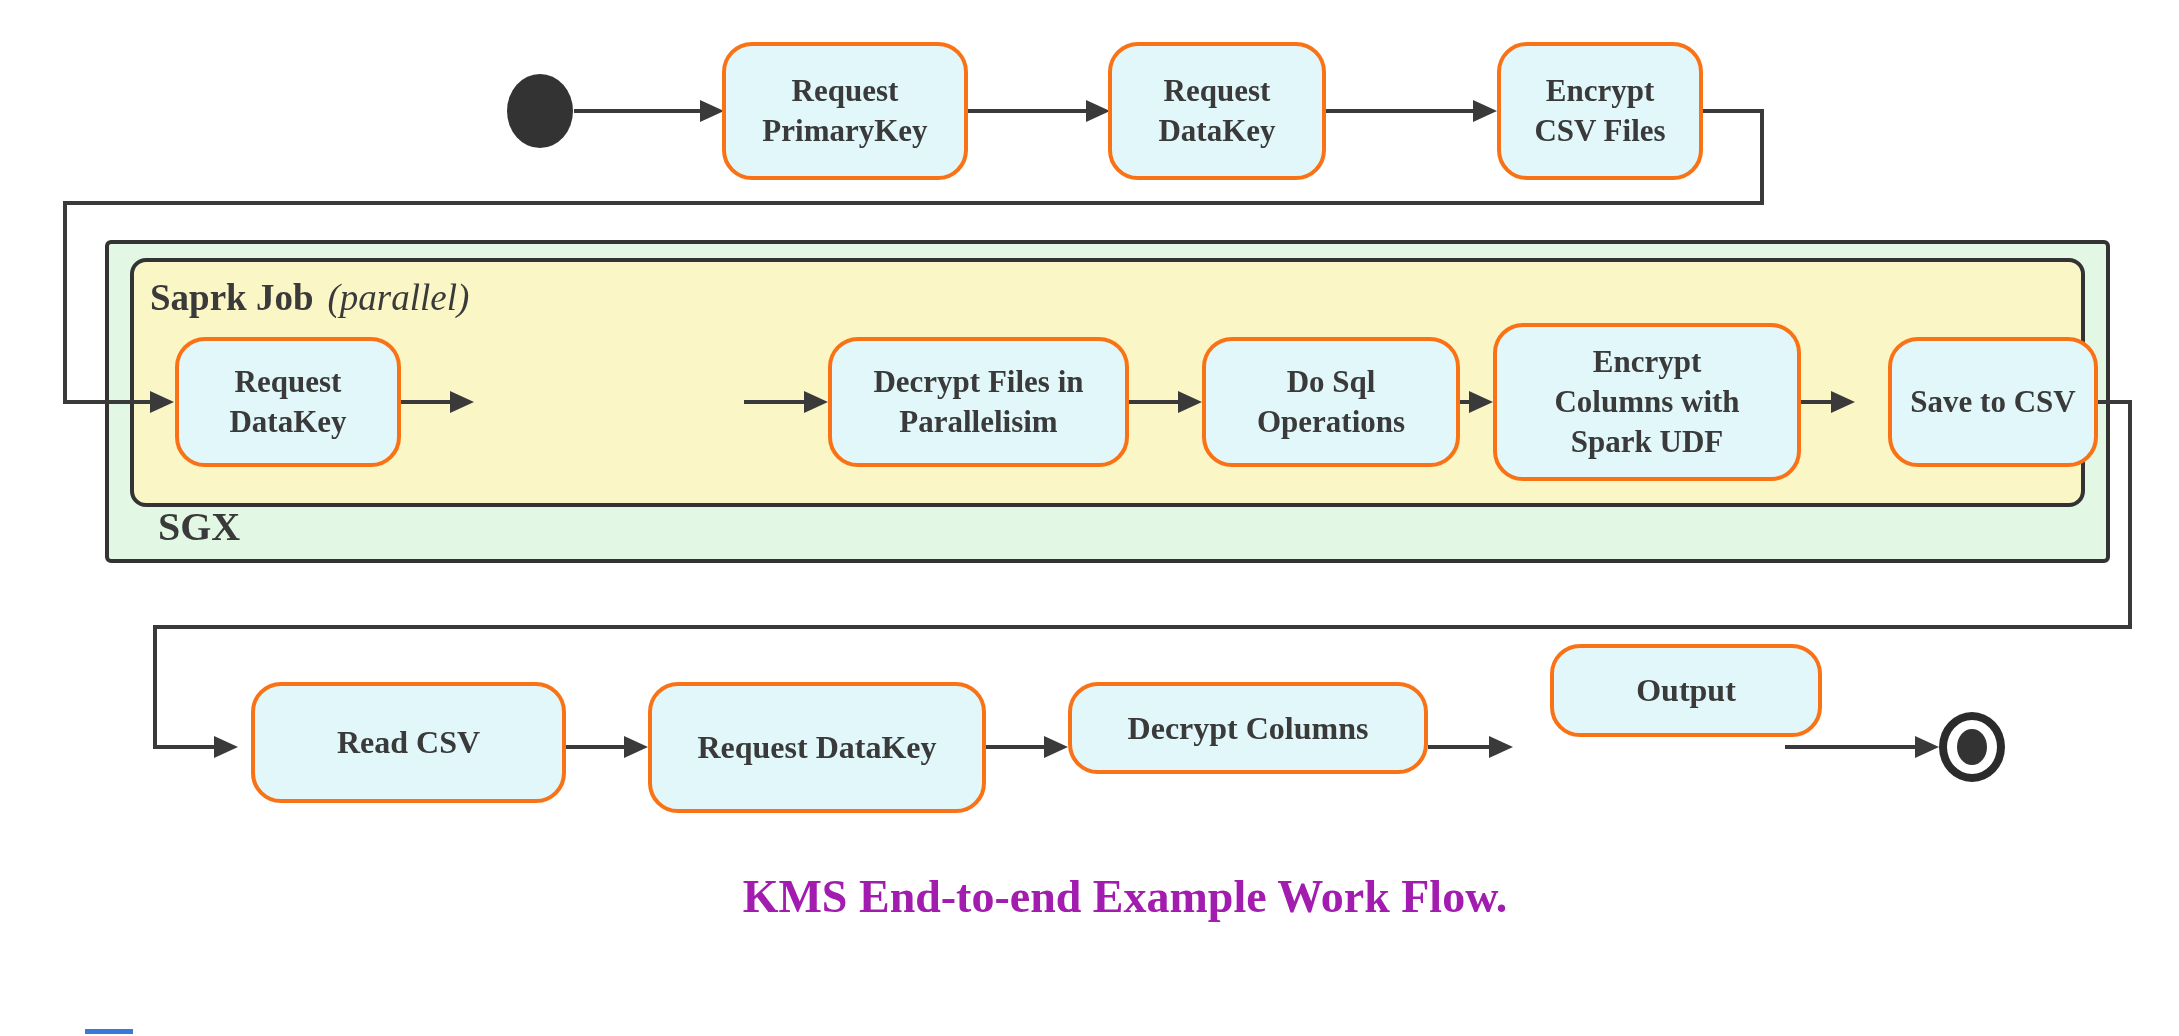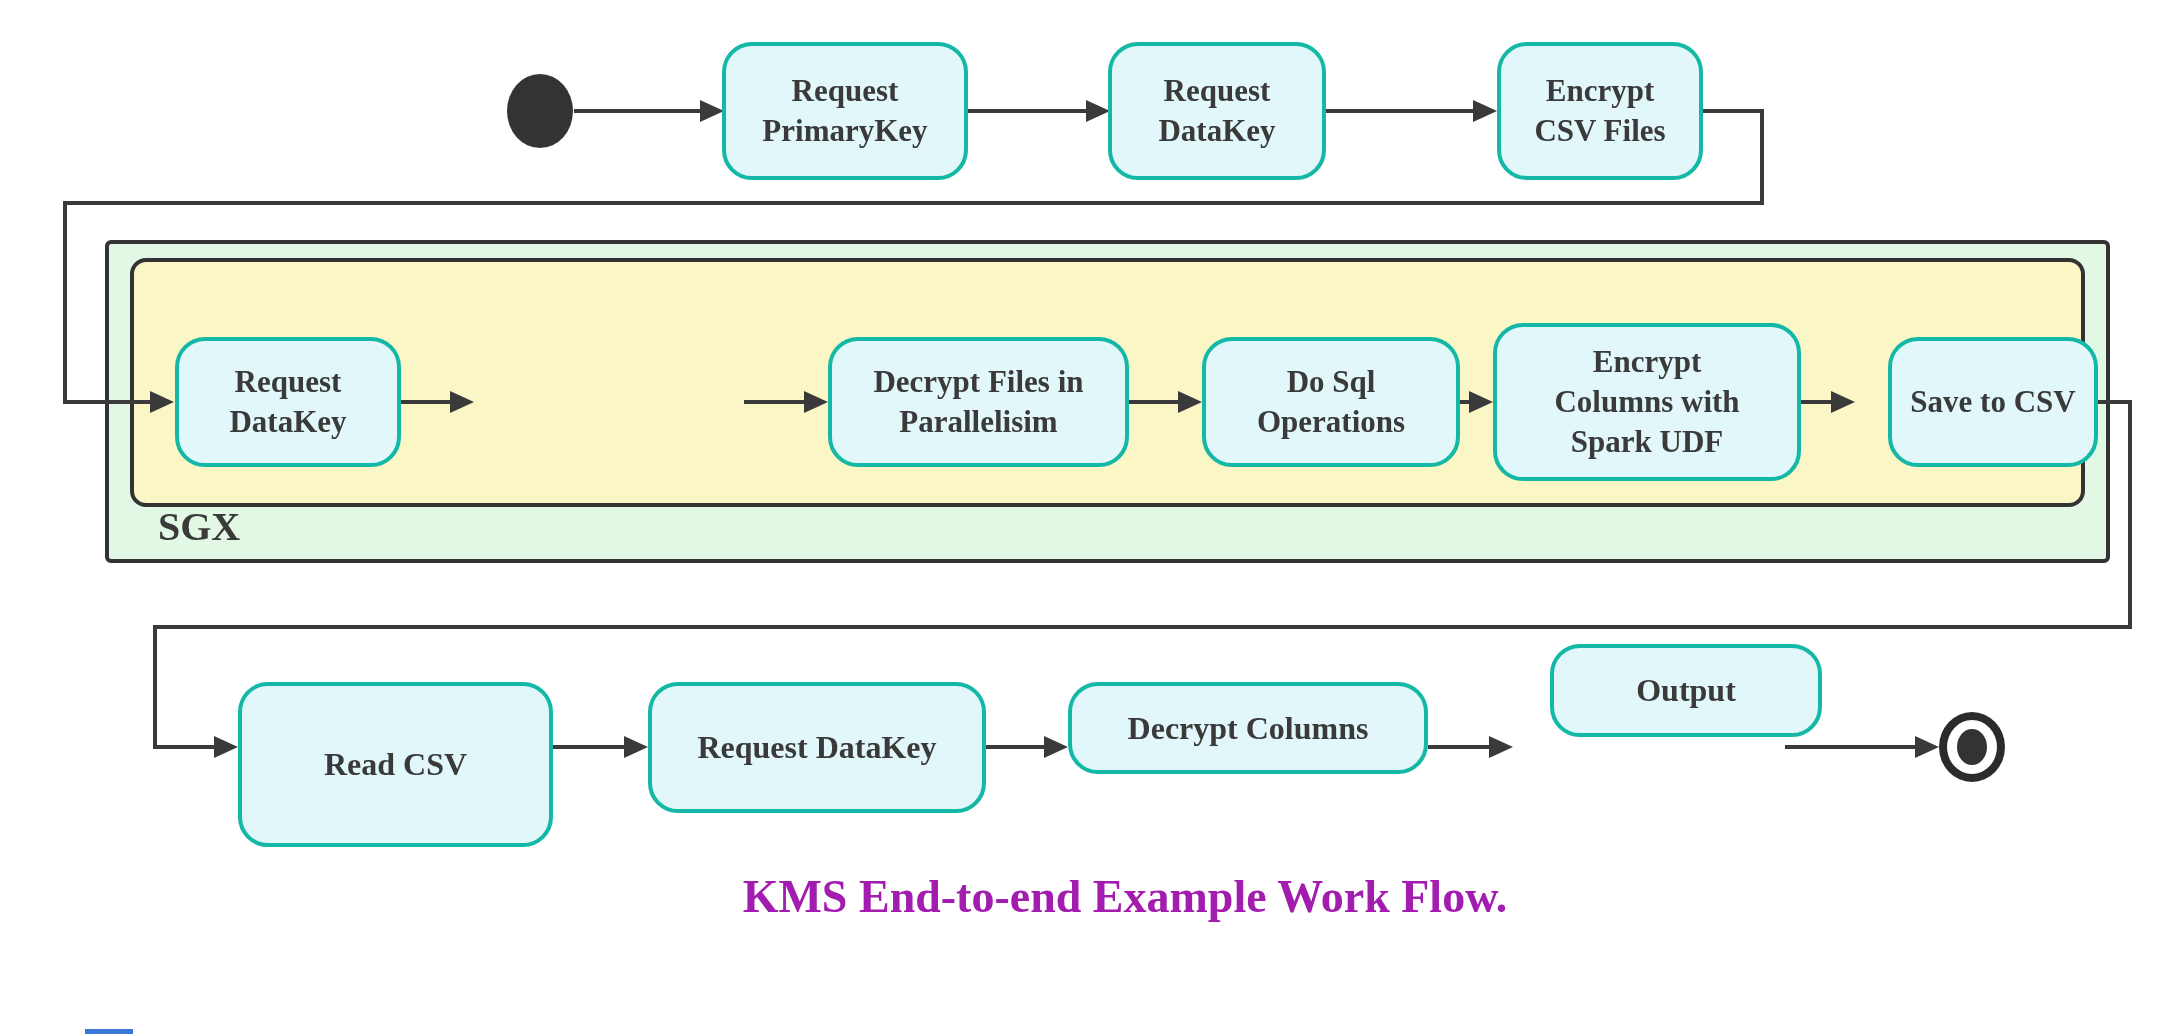--- a/index.html
+++ b/index.html
@@ -11,21 +11,21 @@
   .container{position:absolute;box-sizing:border-box;z-index:1;}
   .sgx{left:105px;top:240px;width:2005px;height:323px;background:#e3f8e4;border:4px solid #333;border-radius:6px;}
   .spark{left:130px;top:258px;width:1955px;height:249px;background:#fbf6c6;border:4px solid #333;border-radius:16px;}
   .spark-label{position:absolute;left:150px;top:276px;z-index:2;font-size:37px;white-space:nowrap;}
   .spark-label .b{font-weight:bold;}
   .spark-label .i{font-style:italic;margin-left:14px;}
   .sgx-label{position:absolute;left:158px;top:503px;z-index:2;font-size:40px;font-weight:bold;}
   
   .node{
     position:absolute;box-sizing:border-box;z-index:3;
-    background:#e1f7fa;border:4px solid #14b8a6;border-radius:30px;
+    background:#e1f7fa;border:4px solid #f97316;border-radius:30px;
     display:flex;align-items:center;justify-content:center;text-align:center;
     font-weight:bold;font-size:31px;line-height:1.28;white-space:pre-line;color:#3a3a3a;
   }
   .row3{font-size:32px;}
   
   .hline,.vline{position:absolute;background:#3a3a3a;z-index:2;}
   .hline{height:4px;}
   .vline{width:4px;}
   .arrow{
     position:absolute;width:0;height:0;z-index:2;
@@ -41,20 +41,23 @@
   
   .artifact{position:absolute;left:85px;top:1029px;width:48px;height:5px;background:#3b78d8;z-index:2;}
 </style>
 </head>
 <body>
 
 <div class="canvas">
 
   <div class="container sgx"></div>
   <div class="container spark"></div>
+  <div class="spark-label">
+    <span class="b">Saprk Job</span><span class="i">(parallel)</span>
+  </div>
   <div class="sgx-label">SGX</div>
 
   <div class="start-dot"></div>
 
   <div class="hline" style="left:574px;top:109px;width:128px;"></div>
   <div class="arrow" style="left:700px;top:100px;"></div>
   <div class="hline" style="left:968px;top:109px;width:118px;"></div>
   <div class="arrow" style="left:1086px;top:100px;"></div>
   <div class="hline" style="left:1326px;top:109px;width:149px;"></div>
   <div class="arrow" style="left:1473px;top:100px;"></div>
@@ -104,21 +107,21 @@
 
   <div class="hline" style="left:553px;top:745px;width:73px;"></div>
   <div class="arrow" style="left:624px;top:736px;"></div>
   <div class="hline" style="left:986px;top:745px;width:60px;"></div>
   <div class="arrow" style="left:1044px;top:736px;"></div>
   <div class="hline" style="left:1428px;top:745px;width:63px;"></div>
   <div class="arrow" style="left:1489px;top:736px;"></div>
   <div class="hline" style="left:1785px;top:745px;width:132px;"></div>
   <div class="arrow" style="left:1915px;top:736px;"></div>
 
-  <div class="node row3" style="left:238px;top:682px;width:315px;height:165px;">Read CSV</div>
+  <div class="node row3" style="left:251px;top:682px;width:315px;height:121px;">Read CSV</div>
   <div class="node row3" style="left:648px;top:682px;width:338px;height:131px;">Request DataKey</div>
   <div class="node row3" style="left:1068px;top:682px;width:360px;height:92px;">Decrypt Columns</div>
   <div class="node row3" style="left:1513px;top:644px;width:272px;height:93px;margin-left:37px;">Output</div>
 
   <div class="end-outer">
     <div class="end-inner"></div>
   </div>
 
   <div class="caption">KMS End-to-end Example Work Flow.</div>
 

